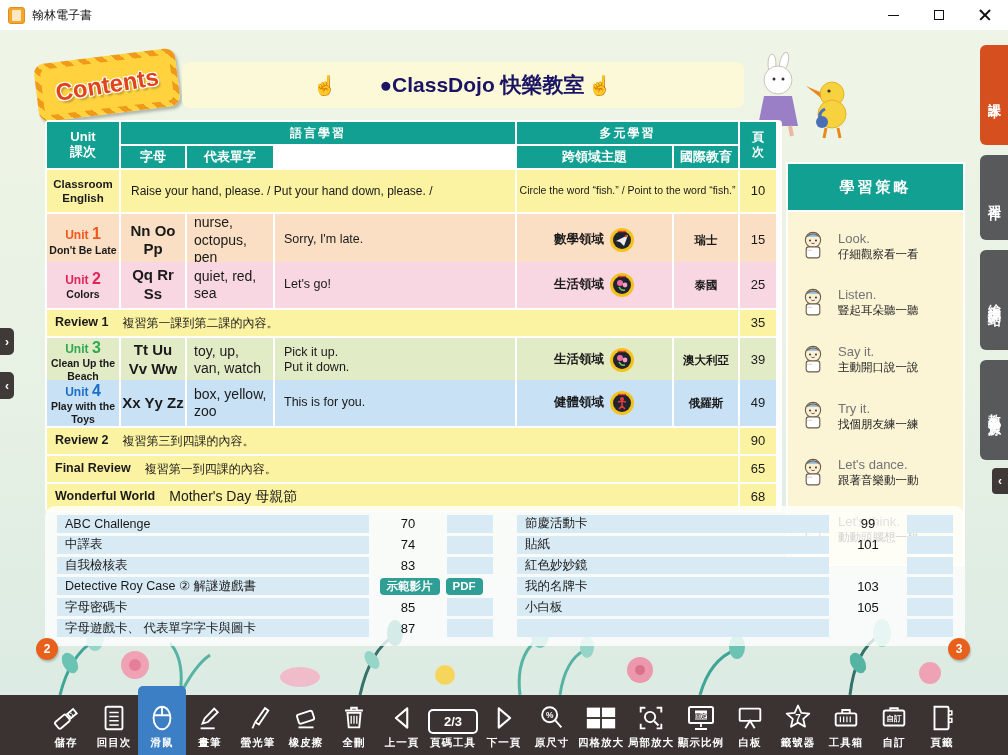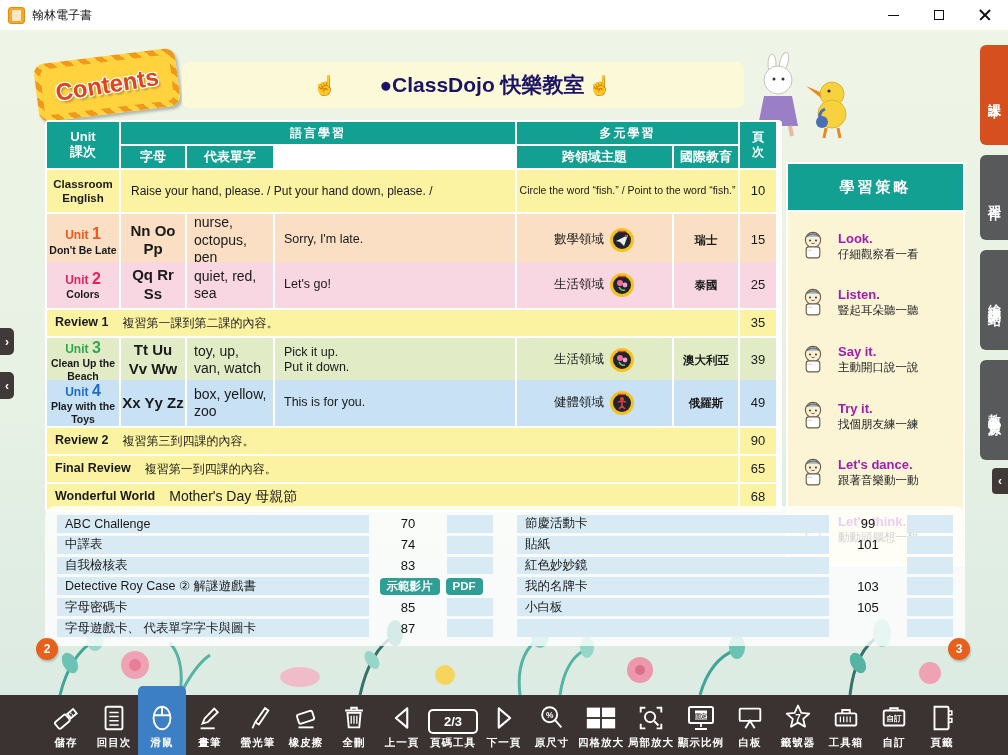--- a/index.html
+++ b/index.html
@@ -53,38 +53,38 @@
   .row-u1 .cell{background:#FADFC4;} .row-u2 .cell{background:#F8D6E2;}
   .row-u3 .cell{background:#E1ECC7;} .row-u4 .cell{background:#C9E1F5;}
   .unitcell{flex-direction:column;line-height:1.2;}
   .unit-line{font-weight:bold;font-size:12px;}
   .unit-num{font-size:16px;}
   .u1c{color:#F0581F;} .u2c{color:#E0255A;} .u3c{color:#2FA84F;} .u4c{color:#1C6FC8;}
   .unit-title{font-weight:bold;font-size:10.5px;text-align:center;white-space:pre-line;}
   .letters{font-weight:bold;font-size:15px;white-space:pre-line;text-align:center;}
   .words{justify-content:flex-start;padding-left:7px;font-size:14px;white-space:pre-line;text-align:left;}
   .daily{justify-content:flex-start;padding-left:9px;font-size:12.5px;white-space:pre-line;text-align:left;}
-  .crosscell{gap:5px;font-weight:normal;font-size:12.5px;}
+  .crosscell{gap:5px;font-weight:bold;font-size:12.5px;}
   .intl{font-size:11.5px;font-weight:bold;}
   .pagenum{font-size:13px;}
   .span-lang{grid-column:2/5;justify-content:flex-start;padding-left:10px;font-size:12px;}
   .span-multi{grid-column:5/7;font-size:10.5px;padding:0 2px;text-align:center;}
   .span-review{grid-column:1/7;justify-content:flex-start;padding-left:8px;gap:14px;}
   .review-title{font-weight:bold;font-size:12.5px;white-space:nowrap;}
   .review-desc{font-size:12px;}
   .ww-desc{font-size:14px;}
   .badge-svg{width:26px;height:26px;flex:0 0 auto;}
 
   
   .strat{position:absolute;left:786px;top:90px;width:179px;margin-top:42px;}
   .strat-header{height:50px;background:#12A092;color:#fff;font-weight:bold;font-size:15px;letter-spacing:3px;
     display:flex;align-items:center;justify-content:center;border:2px solid #fff;}
   .strat-body{background:#FBF5D6;border:2px solid #fff;border-top:none;height:354px;padding:6px 8px;display:flex;flex-direction:column;justify-content:space-around;}
   .strat-item{display:flex;align-items:center;gap:8px;}
-  .strat-en{font-weight:bold;font-size:13px;color:#a21caf;}
+  .strat-en{font-weight:normal;font-size:13px;color:#737373;}
   .strat-zh{font-size:11.5px;color:#222;margin-top:1px;}
   .mascot{width:34px;height:34px;flex:0 0 auto;}
 
   
   .appendix{position:absolute;left:45px;top:476px;width:920px;height:140px;background:rgba(255,255,255,.78);
     border-radius:10px;padding:9px 12px;display:flex;gap:24px;}
   .appcol{flex:1;display:flex;flex-direction:column;gap:3px;}
   .approw{display:flex;align-items:center;height:19px;cursor:pointer;}
   .appbar{flex:1;height:100%;background:#D8EAF3;display:flex;align-items:center;padding-left:8px;font-size:12.5px;color:#1a1a1a;}
   .appnum{width:78px;text-align:center;font-size:13px;color:#111;}

